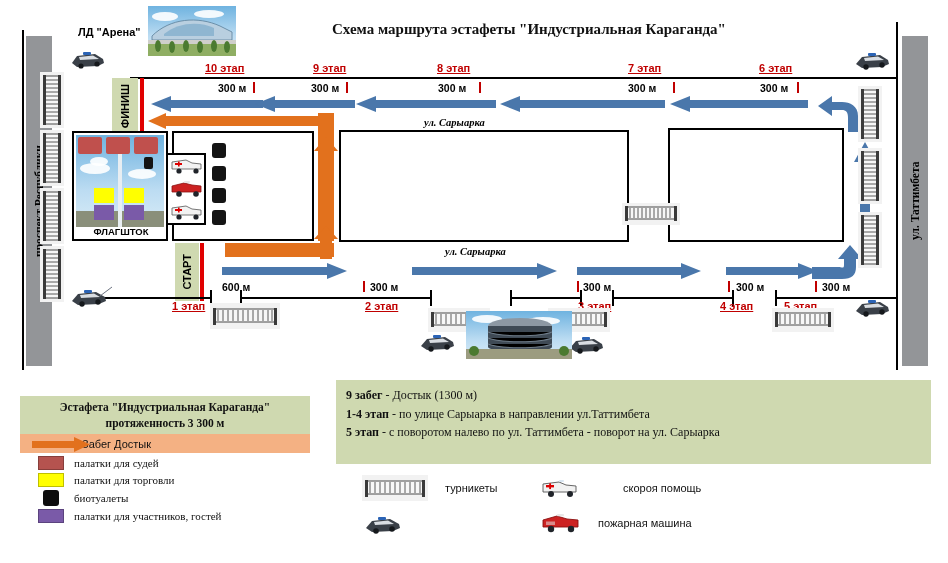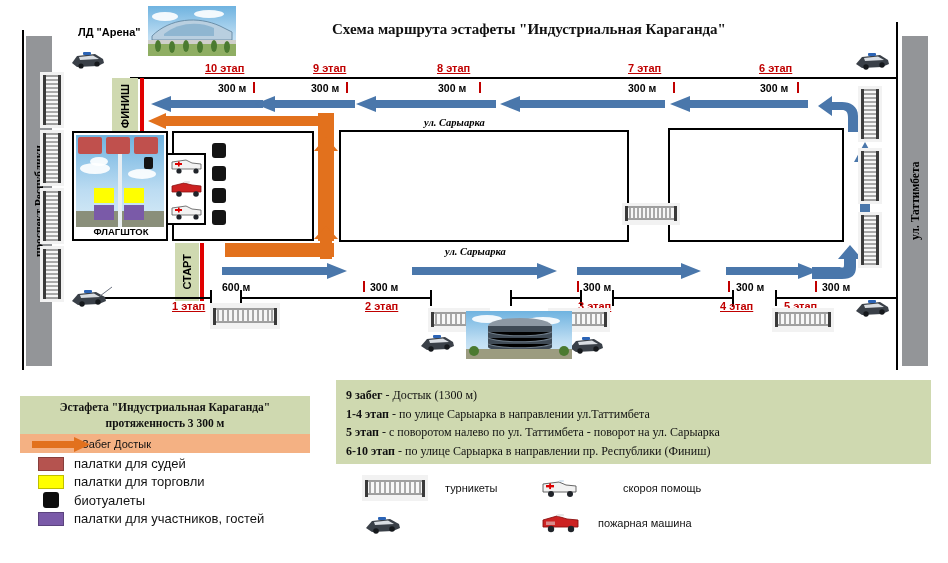--- a/index.html
+++ b/index.html
@@ -39,21 +39,21 @@
   .arrow{position:absolute;}
 
   
   .turnstile{background:#f2f2f2;display:flex;align-items:center;justify-content:center;}
 
   
   .lg-head{background:#cfd9b0;font-family:"Liberation Serif",serif;font-weight:bold;font-size:11.5px;color:#111;
            text-align:center;line-height:16px;padding-top:3px;box-sizing:border-box;}
   .lg-run{background:#f4b183;font-family:"Liberation Sans",sans-serif;font-size:11px;color:#111;
           display:flex;align-items:center;box-sizing:border-box;}
-  .lg-row{display:flex;align-items:center;font-family:Liberation Sans, sans-serif;font-size:13px;color:#111;}
+  .lg-row{display:flex;align-items:center;font-family:Liberation Serif, serif;font-size:11px;color:#111;}
   .sw{width:26px;height:14px;margin-right:10px;flex:0 0 auto;border:1px solid rgba(0,0,0,.25);box-sizing:border-box;}
   .sw.black{width:16px;height:16px;border-radius:3px;border:none;margin-left:5px;margin-right:15px;}
 
   .notes{background:#cfd9b0;font-family:"Liberation Serif",serif;font-size:12px;color:#111;
          padding:6px 8px 6px 10px;box-sizing:border-box;}
   .notes div{line-height:18.5px;white-space:nowrap;}
   .notes b{font-weight:bold;}
 
   .key-row{display:flex;align-items:center;font-family:"Liberation Sans",sans-serif;font-size:11px;color:#111;}
 
@@ -670,23 +670,20 @@
 <div class="abs notes" style="left:336px;top:380px;width:595px;height:84px;">
   <div>
     <b>9 забег</b><span> - Достык (1300 м)</span>
   </div>
   <div>
     <b>1-4 этап</b><span> - по улице Сарыарка в направлении  ул.Таттимбета</span>
   </div>
   <div>
     <b>5    этап</b><span> - с поворотом налево по ул. Таттимбета - поворот на ул. Сарыарка</span>
   </div>
-  <div>
-    <b>6-10 этап</b><span> - по улице Сарыарка в направлении пр. Республики (Финиш)</span>
-  </div>
 </div>
 
 <div class="abs turnstile" style="left:362px;top:475px;width:66px;height:26px;">
   <svg width="60" height="20" viewBox="0 0 60 20">
     <rect x="1" y="3" width="58" height="13" fill="#f7f7f7" stroke="#4a4a4a" stroke-width="1"></rect>
     <g stroke="#5b5b5b" stroke-width="1">
       <line x1="5" y1="4" x2="5" y2="15"></line>
         <line x1="10" y1="4" x2="10" y2="15"></line>
         <line x1="15" y1="4" x2="15" y2="15"></line>
       <line x1="20" y1="4" x2="20" y2="15"></line>

